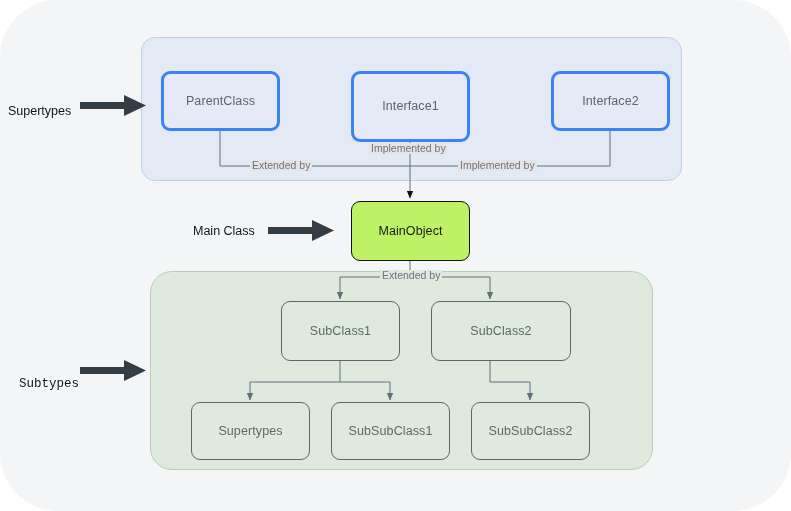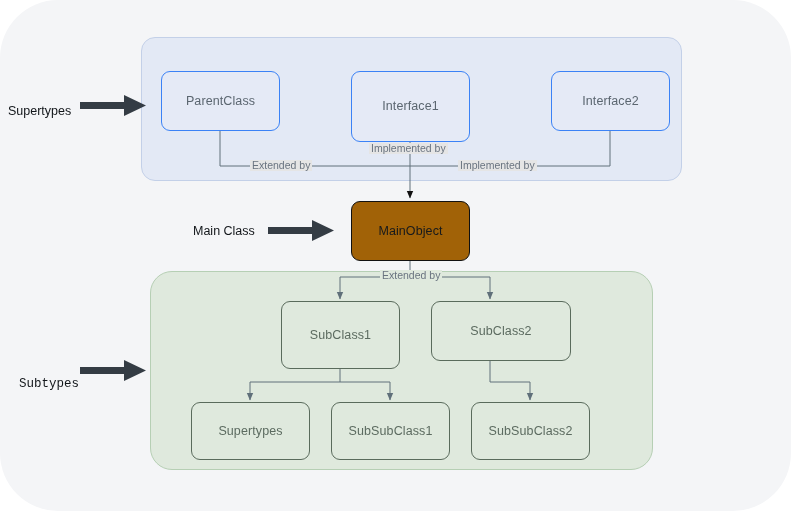--- a/index.html
+++ b/index.html
@@ -59,32 +59,32 @@
     display: flex;
     align-items: center;
     justify-content: center;
     font-size: 12.5px;
     letter-spacing: 0.1px;
     text-align: center;
     line-height: 1.2;
   }
   .node-blue {
     background: #e5eaf6;
-    border: 1px solid #3b82f6;
+    border: 3px solid #3b82f6;
     border-radius: 9px;
     color: #5b6670;
   }
   .node-green {
     background: #dfe9dd;
     border: 1px solid #5a6b5c;
     border-radius: 9px;
     color: #5c6b60;
   }
   .node-main {
-    background: #a16207;
+    background: #bef264;
     border: 1.6px solid #111111;
     border-radius: 9px;
     color: #16191c;
   }
   .edge-label {
     position: absolute;
     font-size: 10.5px;
     color: #6a7480;
     background: transparent;
     white-space: nowrap;
@@ -163,21 +163,21 @@
   </div>
 
   <div class="node node-blue" style="left:551px; top:71px; width:119px; height:60px;">
     <span>Interface2</span>
   </div>
 
   <div class="node node-main" style="left:351px; top:201px; width:119px; height:60px;">
     <span>MainObject</span>
   </div>
 
-  <div class="node node-green" style="left:281px; top:301px; width:119px; height:68px;">
+  <div class="node node-green" style="left:281px; top:301px; width:119px; height:60px;">
     <span>SubClass1</span>
   </div>
 
   <div class="node node-green" style="left:431px; top:301px; width:140px; height:60px;">
     <span>SubClass2</span>
   </div>
 
   <div class="node node-green" style="left:191px; top:402px; width:119px; height:58px;">
     <span>Supertypes</span>
   </div>

